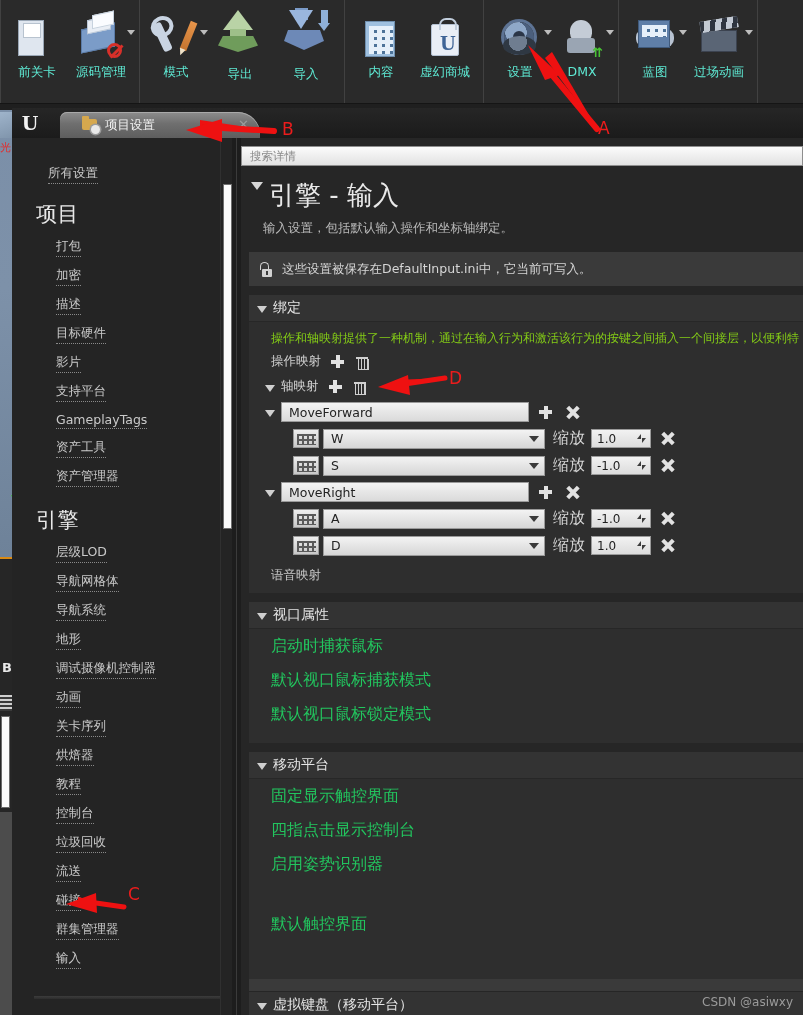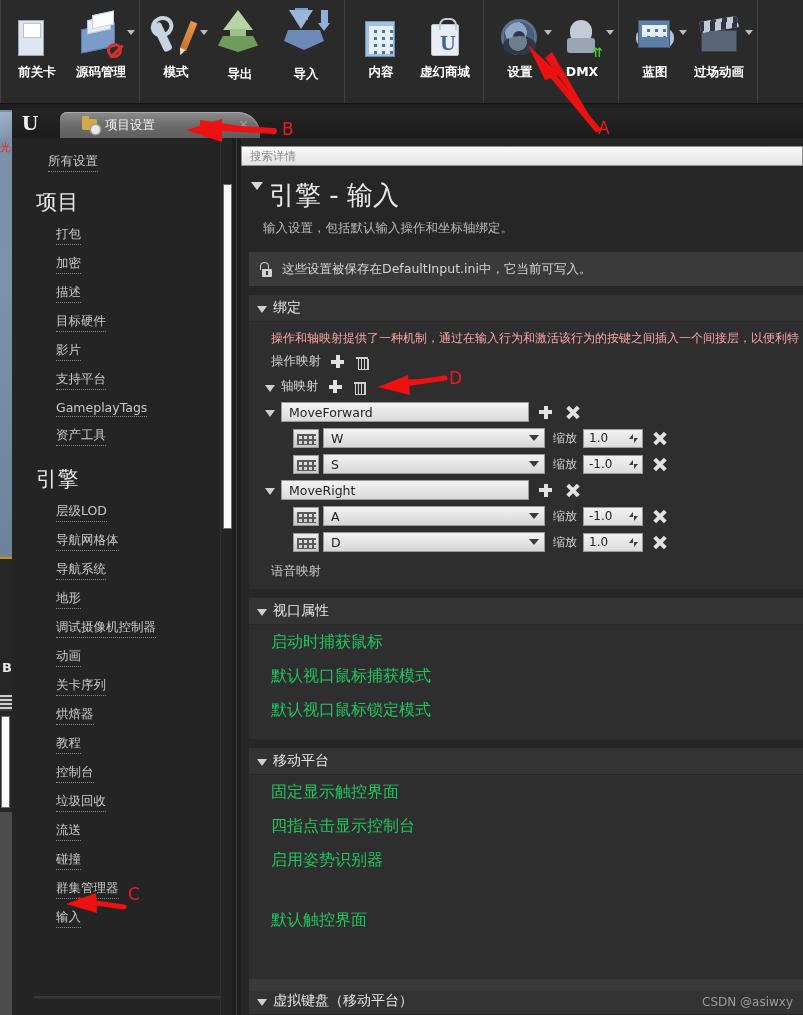--- a/index.html
+++ b/index.html
@@ -63,21 +63,21 @@
     padding: 0 5px;
   }
   .tb-group:first-child { border-left: 1px solid #414141; }
   .tb-item {
     position: relative; display: flex; flex-direction: column; align-items: center;
     justify-content: flex-start; padding: 16px 8px 0 8px; min-width: 52px;
   }
   .tb-item.tall { padding-top: 8px; }
   .tb-icon { width: 46px; height: 46px; position: relative; }
   .tb-label {
-    margin-top: 2px; color: #ffffff; font-size: 12.5px; white-space: nowrap; font-weight: bold;
+    margin-top: 2px; color: #5eead4; font-size: 12.5px; white-space: nowrap;
   }
   .tb-label.sub { margin-top: 6px; }
   .tb-caret {
     position: absolute; right: -1px; top: 30px;
     width: 0; height: 0; border-left: 4px solid transparent;
     border-right: 4px solid transparent; border-top: 5px solid #bdbdbd;
   }
 
   
   .ic-disk { position:absolute; left:4px; top:4px; width:26px; height:36px; background:#dfe6ef; border:1px solid #9aa7b6; }
@@ -165,21 +165,21 @@
 
   .ps-body { position: relative; display: flex; height: 877px; background: #1d1d1d; }
 
   
   .sidebar {
     position: relative; width: 238px; height: 100%;
     background: #242424; padding-top: 10px;
     overflow: hidden;
   }
   .side-all {
-    margin: 5px 0 0 36px; color: #c9c9c9; font-size: 12.5px;
+    margin: 17px 0 0 36px; color: #c9c9c9; font-size: 12.5px;
     border-bottom: 1px dotted #8a8a8a; display: inline-block; padding-bottom: 1px;
   }
   .side-group {
     margin: 16px 0 3px 24px; color: #e8e8e8;
     font-size: 21px; font-weight: 400; letter-spacing: .5px;
   }
   .side-item {
     margin: 0 0 0 44px; padding: 3.5px 0; position: relative;
   }
   .side-item span.lbl {
@@ -241,21 +241,21 @@
   }
   .sec-head {
     height: 27px; background: #333333; display: flex; align-items: center; padding-left: 8px;
     border-bottom: 1px solid #272727;
   }
   .sec-head .caret-d {
     width: 0; height: 0; border-left: 5px solid transparent; border-right: 5px solid transparent;
     border-top: 7px solid #cfcfcf; margin-right: 6px; margin-top: 3px;
   }
   .sec-head span { color: #e4e4e4; font-size: 14px; }
-  .sec-desc { color: #fca5a5; font-size: 12px; padding: 8px 4px 3px 22px; line-height: 16px;
+  .sec-desc { color: #84cc16; font-size: 12px; padding: 8px 4px 3px 22px; line-height: 16px;
               white-space: nowrap; overflow: hidden; }
 
   .row-line { display: flex; align-items: center; padding: 4px 0 4px 22px; }
   .row-line .rl-label { color: #d4d4d4; font-size: 12.5px; margin-right: 10px; }
   .plus-ic {
     position: relative; width: 13px; height: 13px; margin-right: 12px;
   }
   .plus-ic:before { content:""; position:absolute; left:0; top:4.5px; width:13px; height:4px; background:#e2e2e2; }
   .plus-ic:after  { content:""; position:absolute; left:4.5px; top:0; width:4px; height:13px; background:#e2e2e2; }
   .trash-ic { position: relative; width: 12px; height: 14px; }
@@ -296,21 +296,21 @@
   .combo {
     width: 222px; height: 20px;
     background: linear-gradient(180deg,#f3f3f3,#d6d6d6);
     border: 1px solid #9a9a9a; display: flex; align-items: center; justify-content: space-between;
     padding: 0 5px 0 7px; color: #232323; font-size: 12.5px;
   }
   .combo .cb-caret {
     width: 0; height: 0; border-left: 5px solid transparent; border-right: 5px solid transparent;
     border-top: 6px solid #3a3a3a;
   }
-  .scale-lbl { color: #d4d4d4; font-size: 12px; margin: 0 6px 0 8px; }
+  .scale-lbl { color: #d4d4d4; font-size: 16px; margin: 0 6px 0 8px; }
   .spin {
     width: 60px; height: 19px; background: linear-gradient(180deg,#f2f2f2,#dcdcdc);
     border: 1px solid #9a9a9a; display: flex; align-items: center; justify-content: space-between;
     padding: 0 4px 0 5px; color: #1e1e1e; font-size: 12px;
   }
   .spin .arrows { position: relative; width: 9px; height: 9px; }
   .spin .arrows:before {
     content:""; position:absolute; left:0; top:0; width:0; height:0;
     border-left:4.5px solid transparent; border-bottom:5px solid #3c3c3c; border-right:0;
   }
@@ -478,20 +478,21 @@
         <div class="side-group">项目</div>
         <div class="side-item"><span class="lbl">打包</span></div>
         <div class="side-item"><span class="lbl">加密</span></div>
         <div class="side-item"><span class="lbl">描述</span></div>
         <div class="side-item"><span class="lbl">目标硬件</span></div>
         <div class="side-item"><span class="lbl">影片</span></div>
         <div class="side-item"><span class="lbl">支持平台</span></div>
         <div class="side-item"><span class="lbl">GameplayTags</span></div>
 
         <div class="side-item"><span class="lbl">资产工具</span></div>
+        <div class="side-item"><span class="lbl">资产管理器</span></div>
 
         <div class="side-group">引擎</div>
         <div class="side-item"><span class="lbl">层级LOD</span></div>
         <div class="side-item"><span class="lbl">导航网格体</span></div>
         <div class="side-item"><span class="lbl">导航系统</span></div>
         <div class="side-item"><span class="lbl">地形</span></div>
         <div class="side-item"><span class="lbl">调试摄像机控制器</span></div>
         <div class="side-item"><span class="lbl">动画</span></div>
         <div class="side-item"><span class="lbl">关卡序列</span></div>
         <div class="side-item"><span class="lbl">烘焙器</span></div>

